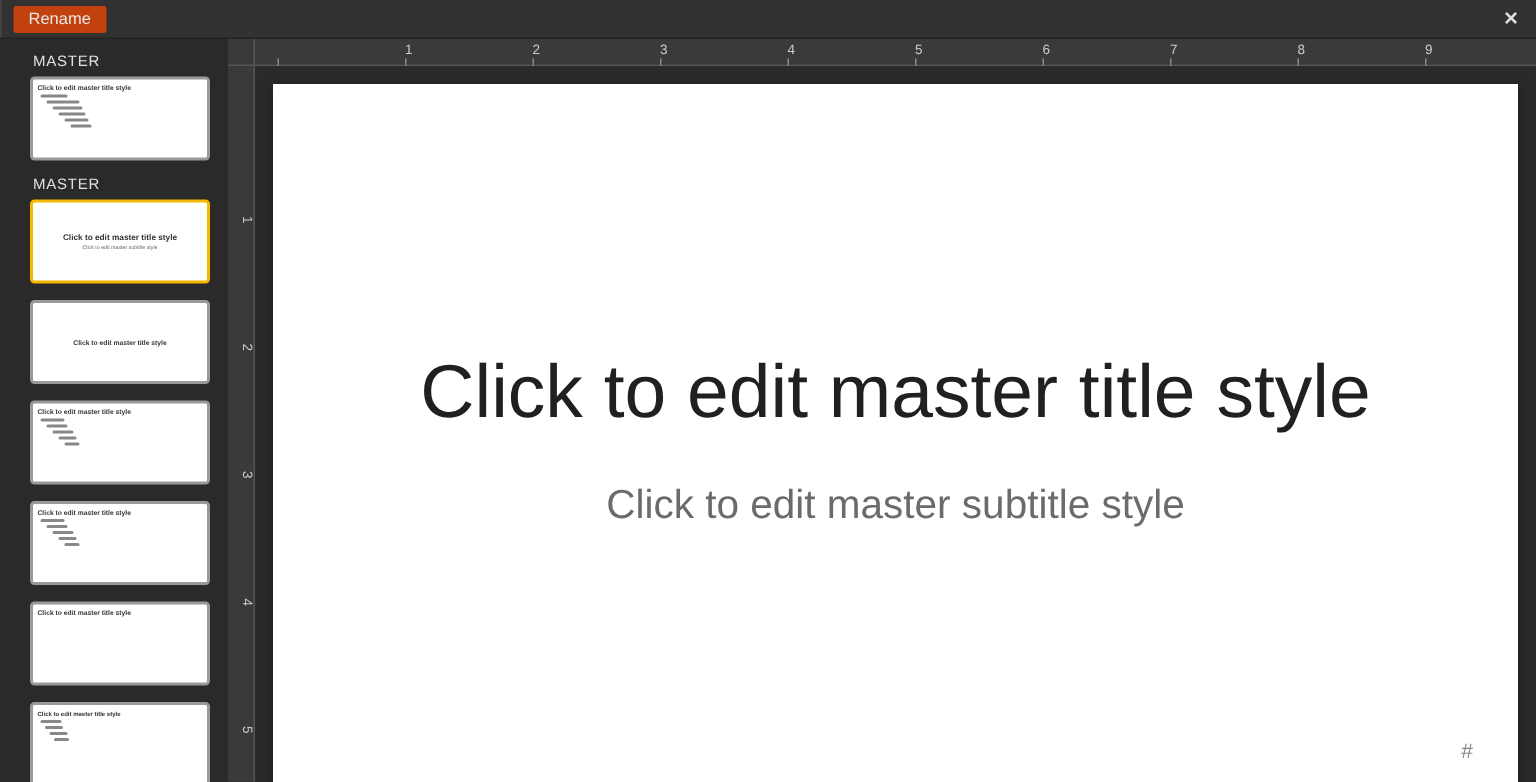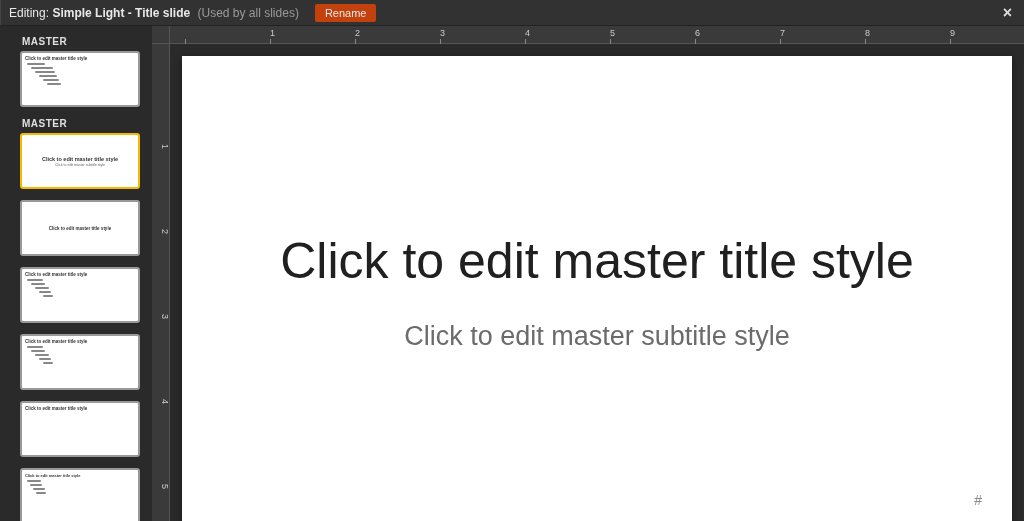--- a/index.html
+++ b/index.html
@@ -15,21 +15,21 @@
 .rename-btn{margin-left:8px;padding:3px 10px;background:#c2410c;color:#e8e8e8;border:none;border-radius:2px;font-size:11px;cursor:pointer}
 .spacer{flex:1}
 .close-btn{padding:0 12px;color:#ddd;font-size:16px;cursor:pointer;font-weight:bold}
 
 
 .workspace{position:absolute;top:26px;left:0;right:0;bottom:0;display:flex;background:#2a2a2a}
 .sidebar{width:152px;background:#2a2a2a;padding:6px 12px 6px 20px;overflow-y:auto;position:relative}
 .sidebar::-webkit-scrollbar{width:10px}
 .sidebar::-webkit-scrollbar-track{background:#2a2a2a}
 .sidebar::-webkit-scrollbar-thumb{background:#555;border-radius:5px}
-.section-label{color:#e0e0e0;font-size:10px;font-weight:bold;letter-spacing:0.5px;margin:4px 0 4px 2px}
+.section-label{color:#e0e0e0;font-size:10px;font-weight:normal;letter-spacing:0.5px;margin:4px 0 4px 2px}
 .thumb{width:100%;height:56px;background:#fff;border:2px solid #999;border-radius:3px;margin-bottom:11px;position:relative;cursor:pointer;overflow:hidden;padding:3px}
 .thumb.selected{border-color:#f6b900}
 .thumb .t-title{font-size:4.5px;color:#333;font-weight:bold}
 .thumb .t-sub{font-size:3.5px;color:#666;margin-top:1px}
 .thumb .t-lines{margin-top:2px}
 .thumb .t-line{height:2px;width:25px;background:#888;margin-bottom:2px;border-radius:1px}
 .thumb.center-content{display:flex;flex-direction:column;align-items:center;justify-content:center;text-align:center}
 .thumb.center-content .t-title{font-size:5px}
 .thumb.title-only{display:flex;align-items:center;justify-content:center}
 
@@ -46,25 +46,20 @@
 .slide{width:830px;height:470px;background:#fff;box-shadow:0 2px 8px rgba(0,0,0,0.4);position:relative;display:flex;flex-direction:column;align-items:center;justify-content:center}
 .slide .master-title{font-size:50px;color:#202020;text-align:center;line-height:1.2;font-weight:400;margin:0 40px}
 .slide .master-subtitle{font-size:27px;color:#6b6b6b;text-align:center;margin-top:30px;font-weight:400}
 .slide .page-num{position:absolute;bottom:18px;right:30px;font-size:14px;color:#888}
 </style>
 </head>
 <body>
 
 <div class="topbar">
   <div class="divider"></div>
-  <span class="editing-label">
-    <span>Editing:</span>
-    <b>Simple Light - Title slide</b>
-    <span class="gray">(Used by all slides)</span>
-  </span>
   <button class="rename-btn">Rename</button>
   <div class="spacer"></div>
   <span class="close-btn">×</span>
 </div>
 
 <div class="workspace">
 
   <div class="sidebar">
     <div class="section-label">MASTER</div>
 

